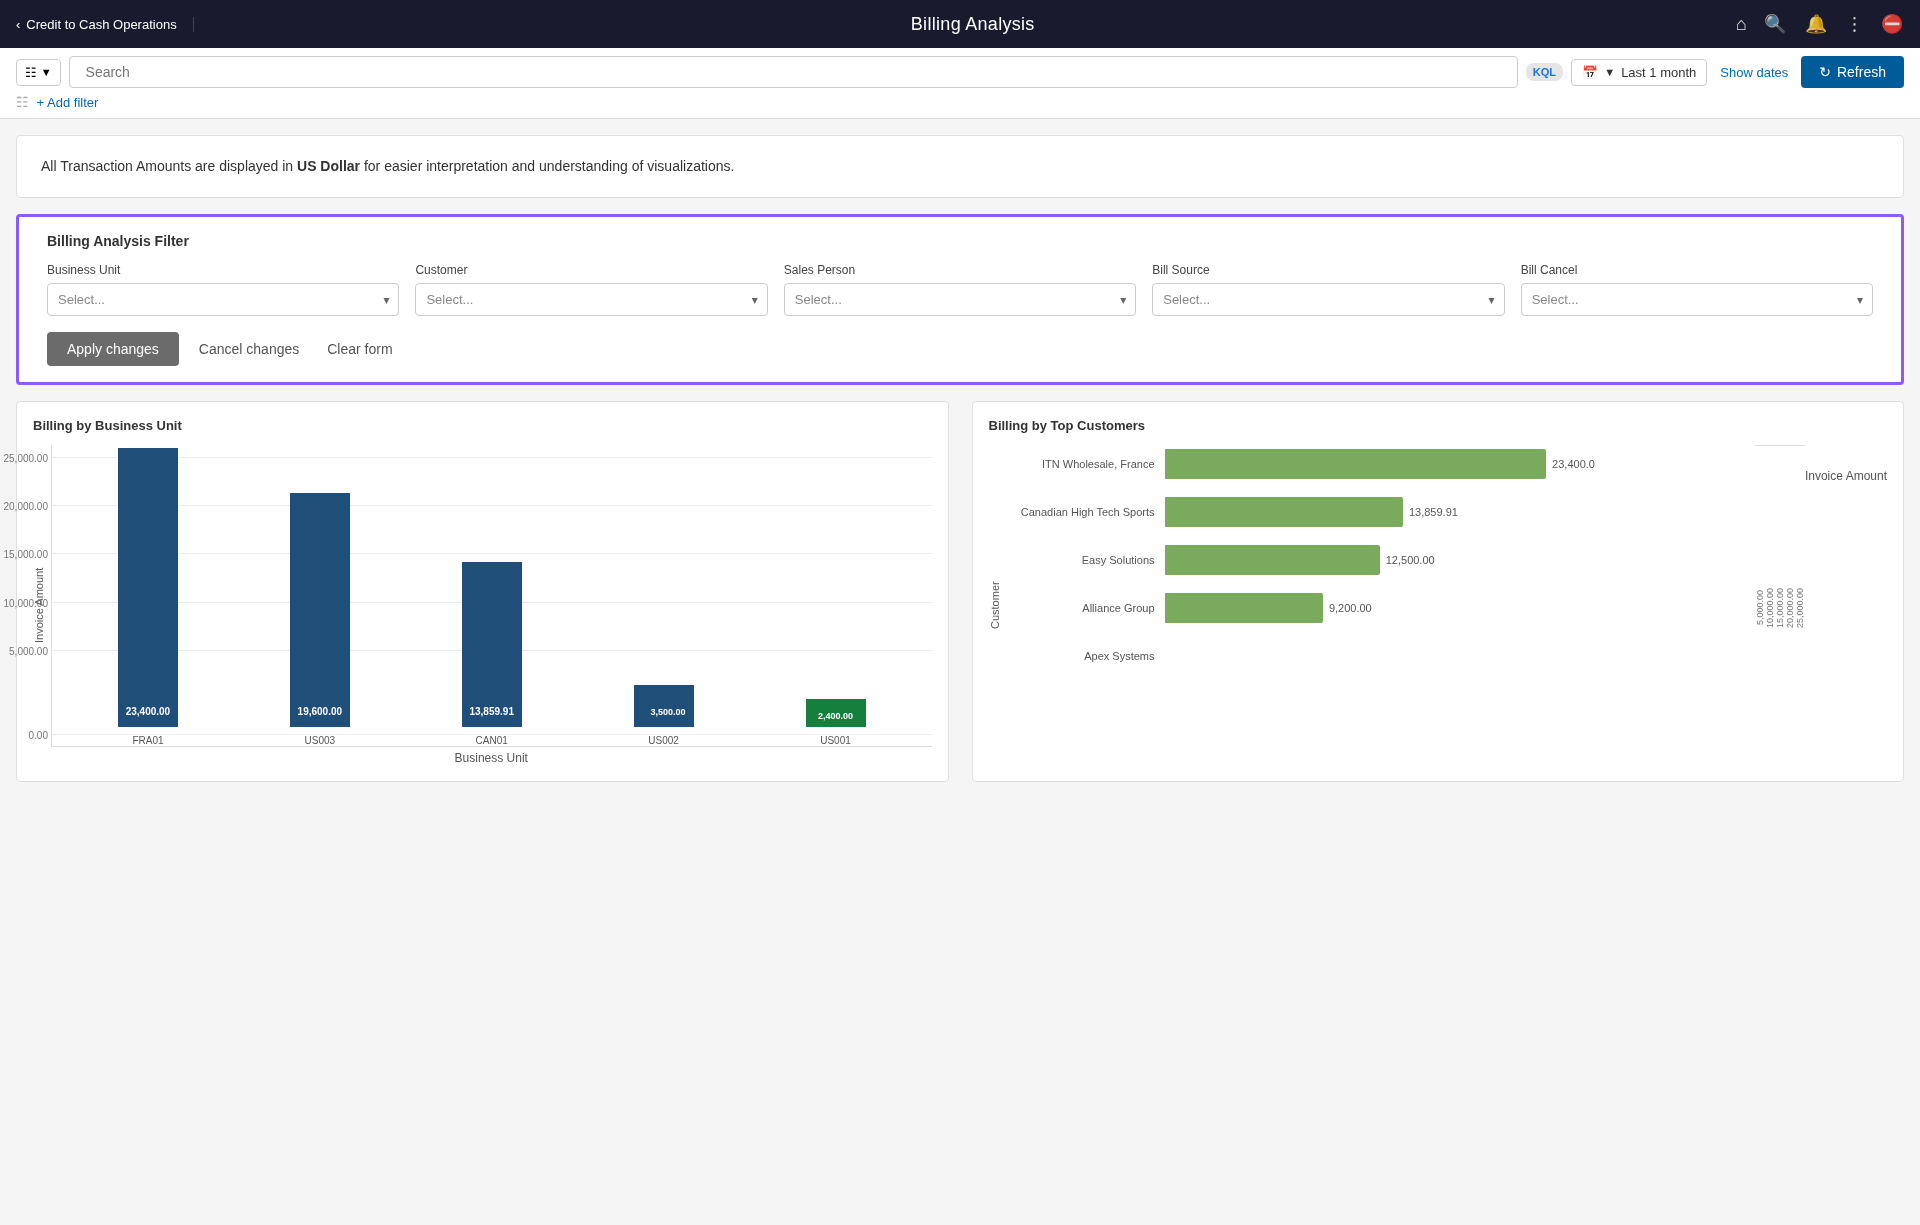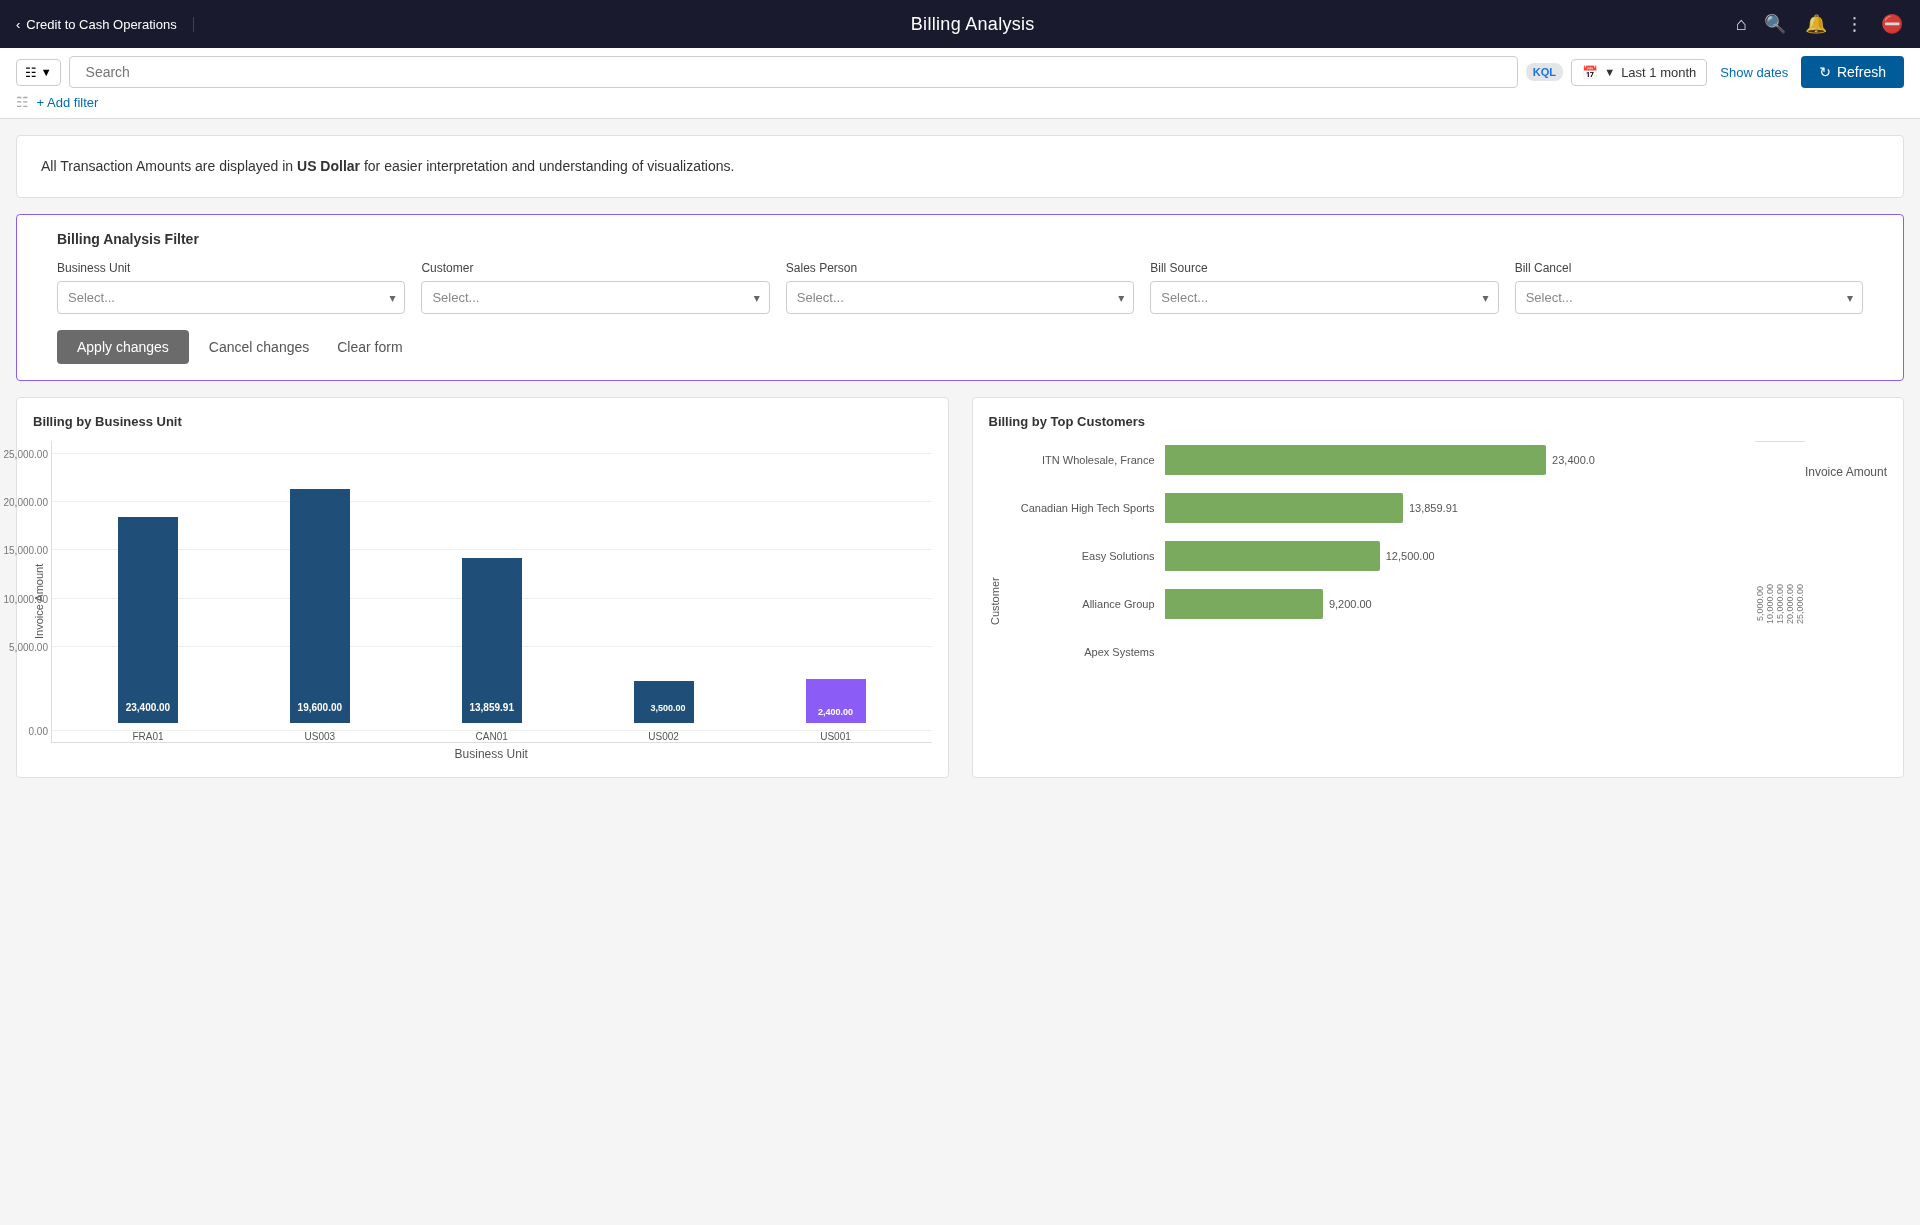--- a/index.html
+++ b/index.html
@@ -149,23 +149,23 @@
       color: #333;
       line-height: 1.5;
     }
     .info-banner strong {
       font-weight: 700;
     }
 
     
     .filter-section {
       background: white;
-      border: 1px solid #8b5cf6;
-      border-radius: 4px;
-      padding: 16px 40px;
+      border: 3px solid #8b5cf6;
+      border-radius: 4px;
+      padding: 16px 28px;
       margin-bottom: 16px;
     }
     .filter-section-title {
       font-size: 14px;
       font-weight: 600;
       color: #333;
       margin-bottom: 14px;
     }
     .filter-fields {
       display: flex;
@@ -558,21 +558,21 @@
               <div class="grid-line" style="top:68%">
                   <span class="y-label">5,000.00</span>
                 </div>
               <div class="grid-line" style="top:96%">
                   <span class="y-label">0.00</span>
                 </div>
             </div>
 
             <div class="bars-container">
               <div class="bar-group">
-                <div class="bar" style="height:206px;">
+                <div class="bar" style="height:279px;">
                   <span class="bar-value">23,400.00</span>
                 </div>
                 <span class="bar-label">FRA01</span>
               </div>
               <div class="bar-group">
                 <div class="bar" style="height:234px;">
                   <span class="bar-value">19,600.00</span>
                 </div>
                 <span class="bar-label">US003</span>
               </div>
@@ -582,21 +582,21 @@
                 </div>
                 <span class="bar-label">CAN01</span>
               </div>
               <div class="bar-group">
                 <div class="bar" style="height:42px;">
                   <span class="bar-value" style="font-size:9px;margin-left:9px;">3,500.00</span>
                 </div>
                 <span class="bar-label">US002</span>
               </div>
               <div class="bar-group">
-                <div class="bar" style="height:44px; background:#8b5cf6;">
+                <div class="bar" style="height:28px; background:#15803d;">
                   <span class="bar-value" style="font-size:9px; bottom:4px;">2,400.00</span>
                 </div>
                 <span class="bar-label">US001</span>
               </div>
             </div>
           </div>
           <div class="x-axis-title">Business Unit</div>
         </div>
       </div>
     </div>

